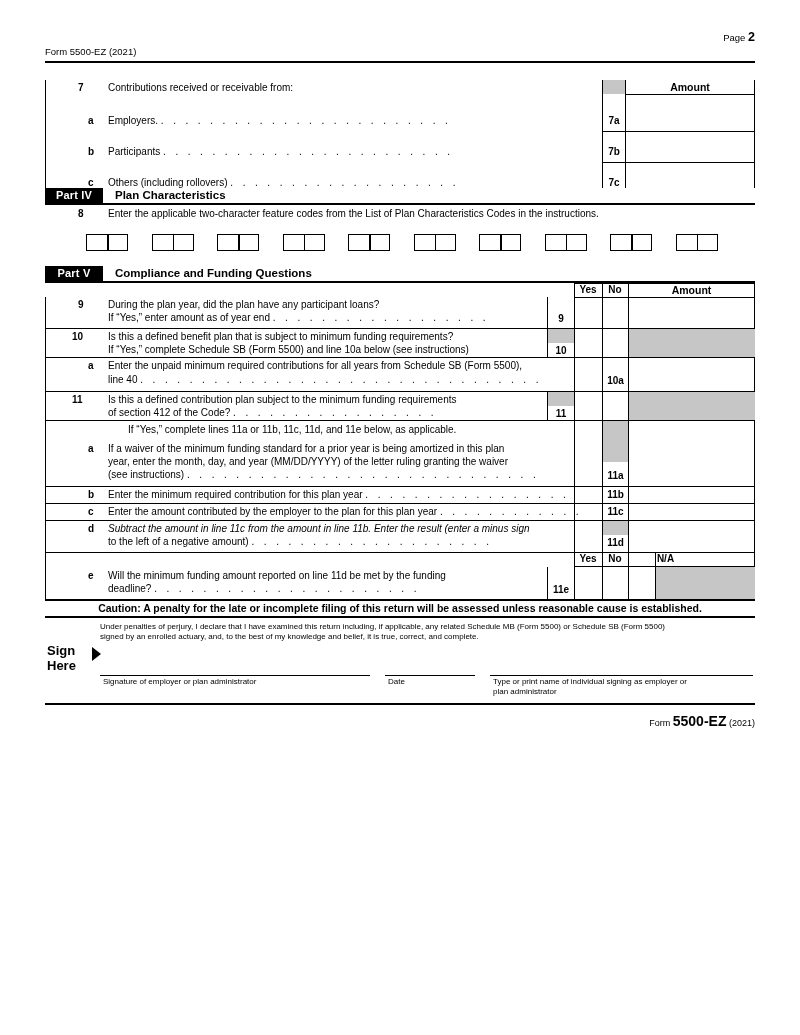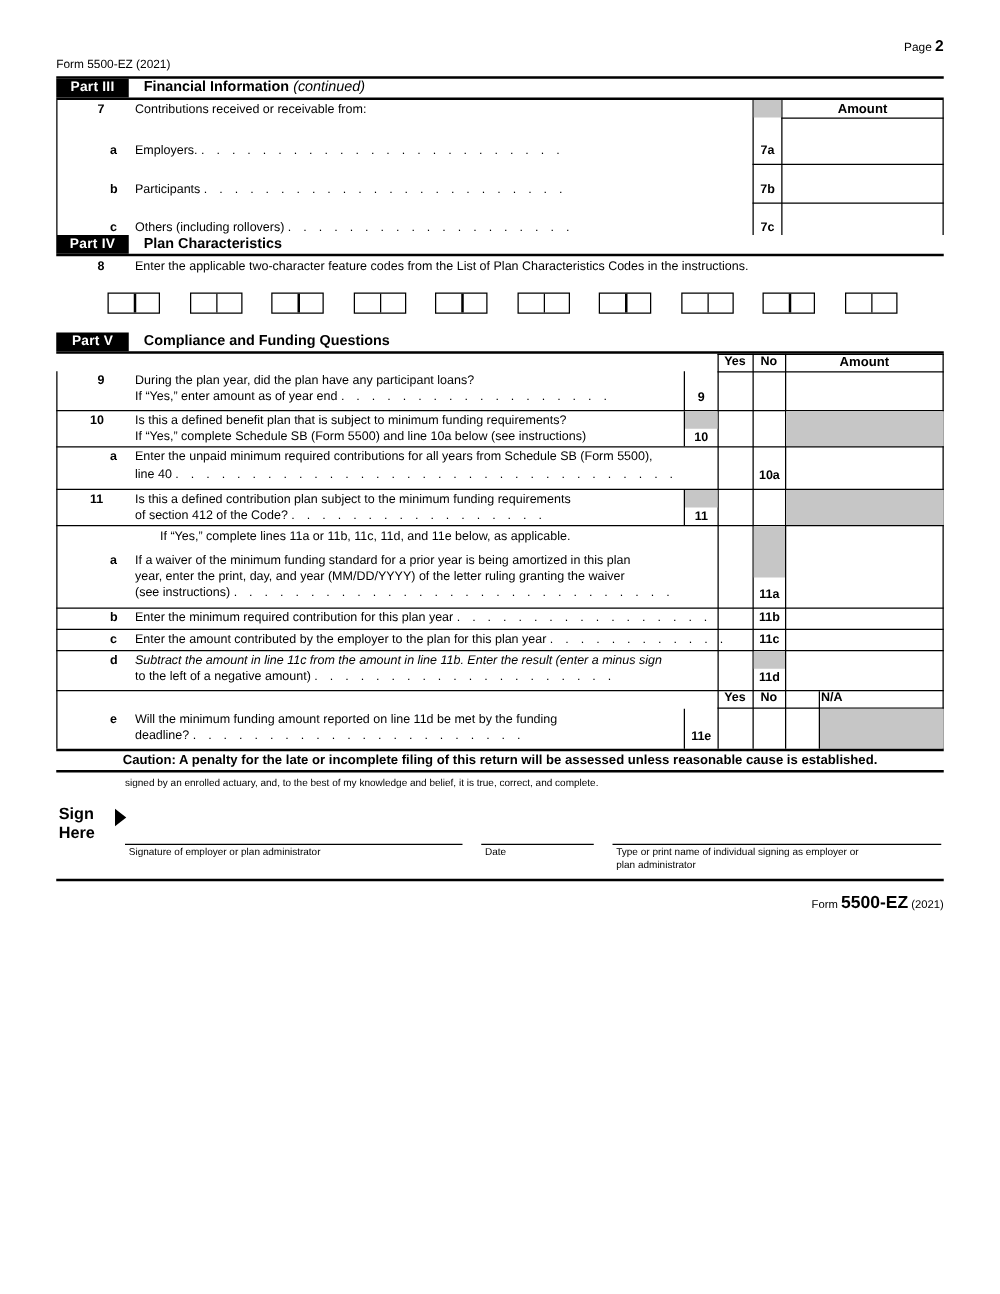--- a/index.html
+++ b/index.html
@@ -70,28 +70,20 @@
 
 <div id="page">
 
   <div class="abs hdr-left">Form 5500-EZ (2021)</div>
   <div class="abs hdr-right">
     <span>Page</span>
     <b>2</b>
   </div>
   <div class="abs rule-top"></div>
 
-  <div class="abs partbar" style="top:63px;">
-    <div class="tag">Part III</div>
-    <div class="ttl">
-      <span>Financial Information</span>
-      <i>(continued)</i>
-    </div>
-    <div class="ul"></div>
-  </div>
 
   <div class="vline" style="left:45px;top:80px;height:108px;"></div>
   <div class="vline" style="left:754px;top:80px;height:108px;"></div>
 
   <div class="vline" style="left:602px;top:80px;height:108px;"></div>
   <div class="vline" style="left:625px;top:80px;height:108px;"></div>
 
   <div class="abs ctr bold" style="left:625px;top:81px;width:130px;font-size:10.5px;">Amount</div>
   <div class="hline" style="left:625px;top:94px;width:130px;"></div>
 
@@ -201,21 +193,21 @@
   </div>
   <div class="boxnum" style="left:548px;top:408px;width:26px;">11</div>
   <div class="vline" style="left:547px;top:392px;height:28px;"></div>
   <div class="hline" style="left:45px;top:420px;width:710px;"></div>
 
   <div class="abs qtxt" style="left:108px;top:424px;padding-left:20px;">If “Yes,” complete lines 11a or 11b, 11c, 11d, and 11e below, as applicable.</div>
 
   <div class="shade" style="left:603px;top:421px;width:25px;height:41px;"></div>
   <div class="abs num" style="left:88px;top:443px;">a</div>
   <div class="abs qtxt just" style="left:108px;top:443px;width:430px;">If a waiver of the minimum funding standard for a prior year is being amortized in this plan</div>
-  <div class="abs qtxt just" style="left:108px;top:456px;width:430px;">year, enter the print, day, and year (MM/DD/YYYY) of the letter ruling granting the waiver</div>
+  <div class="abs qtxt just" style="left:108px;top:456px;width:430px;">year, enter the month, day, and year (MM/DD/YYYY) of the letter ruling granting the waiver</div>
   <div class="abs qtxt" style="left:108px;top:469px;">
     <span>(see instructions)</span>
     <span class="dots">.&nbsp;.&nbsp;.&nbsp;.&nbsp;.&nbsp;.&nbsp;.&nbsp;.&nbsp;.&nbsp;.&nbsp;.&nbsp;.&nbsp;.&nbsp;.&nbsp;.&nbsp;.&nbsp;.&nbsp;.&nbsp;.&nbsp;.&nbsp;.&nbsp;.&nbsp;.&nbsp;.&nbsp;.&nbsp;.&nbsp;.&nbsp;.&nbsp;.</span>
   </div>
   <div class="boxnum" style="left:603px;top:470px;width:25px;">11a</div>
   <div class="hline" style="left:45px;top:486px;width:710px;"></div>
 
   <div class="abs num" style="left:88px;top:489px;">b</div>
   <div class="abs qtxt" style="left:108px;top:489px;">
     <span>Enter the minimum required contribution for this plan year</span>
@@ -256,20 +248,21 @@
     <span>deadline?</span>
     <span class="dots">.&nbsp;.&nbsp;.&nbsp;.&nbsp;.&nbsp;.&nbsp;.&nbsp;.&nbsp;.&nbsp;.&nbsp;.&nbsp;.&nbsp;.&nbsp;.&nbsp;.&nbsp;.&nbsp;.&nbsp;.&nbsp;.&nbsp;.&nbsp;.&nbsp;.</span>
   </div>
   <div class="boxnum" style="left:548px;top:584px;width:26px;">11e</div>
 
   <div class="hline" style="left:45px;top:599px;width:710px;height:2px;background:#000;"></div>
   <div class="abs caution" style="top:602px;">Caution: A penalty for the late or incomplete filing of this return will be assessed unless reasonable cause is established.</div>
   <div class="hline" style="left:45px;top:616px;width:710px;height:2px;background:#000;"></div>
 
   <div class="abs" style="left:100px;top:622px;font-size:8px;line-height:10px;">
+    <div>Under penalties of perjury, I declare that I have examined this return including, if applicable, any related Schedule MB (Form 5500) or Schedule SB (Form 5500)</div>
     <div>signed by an enrolled actuary, and, to the best of my knowledge and belief, it is true, correct, and complete.</div>
   </div>
 
   <div class="signhere" style="left:47px;top:643px;">
     <div>Sign</div>
     <div>Here</div>
   </div>
   <div class="arrow" style="left:92px;top:647px;"></div>
 
   <div class="sigline" style="left:100px;top:675px;width:270px;"></div>

